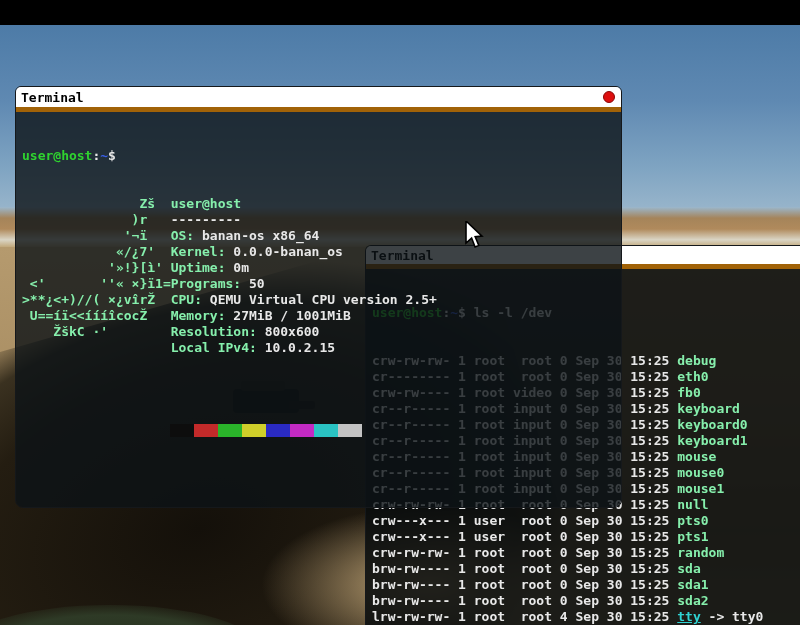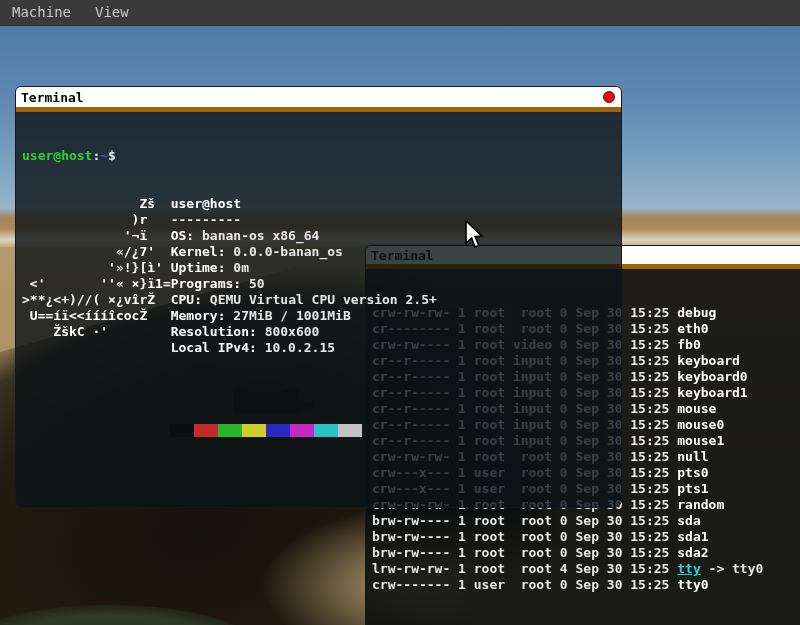--- a/index.html
+++ b/index.html
@@ -46,21 +46,21 @@
   .tl{height:16px;white-space:pre;}
 
   #front-window{left:15px;top:86px;width:605px;height:420px;z-index:20;}
   #front-window .termbody{height:395px;background:rgba(13,19,23,0.80);}
   #back-window{left:365px;top:245px;width:435px;height:380px;z-index:10;
                border-radius:6px 0 0 0;border-right:none;border-bottom:none;}
   #back-window .titlebar{height:18px;}
   #back-window .termbody{height:357px;background:rgba(9,12,14,0.88);}
 
   .t-green{color:#2fd32f;}
-  .t-yellow{color:#ffffff;}
+  .t-yellow{color:#86efac;}
   .t-blue{color:#3a5fe8;}
   .t-cyan{color:#2fd3d3;text-decoration:underline;}
   .t-white{color:#e8e8e8;}
 
   
   .palette{margin-top:4px;}
   .prow{height:13px;padding-left:148px;display:flex;}
   .swatch{width:24px;height:13px;display:inline-block;opacity:0.92;}
 
   
@@ -74,30 +74,27 @@
   <div class="desktop">
     <div class="sky"></div>
     <div class="dunes"></div>
     <div class="ground"></div>
     <div class="rock-slope"></div>
     <div class="sand-bright"></div>
     <div class="pond"></div>
     <div class="truck"></div>
   </div>
 
-  <div class="menubar">
-    <div class="mitem">Machine</div>
-    <div class="mitem">View</div>
-  </div>
 
   <div class="window" id="back-window">
     <div class="titlebar">
       <span class="title">Terminal</span>
     </div>
     <div class="termbody">
+      <div class="tl"><span class="t-green">user@host</span><span class="t-white">:</span><span class="t-blue">~</span><span class="t-white">$ </span><span class="t-white">ls -l /dev</span></div>
       <div><div class="tl"><span class="t-white">crw-rw-rw- 1 root  root 0 Sep 30 15:25 </span><span class="t-yellow">debug</span><span class="t-white"></span></div><div class="tl"><span class="t-white">cr-------- 1 root  root 0 Sep 30 15:25 </span><span class="t-yellow">eth0</span><span class="t-white"></span></div><div class="tl"><span class="t-white">crw-rw---- 1 root video 0 Sep 30 15:25 </span><span class="t-yellow">fb0</span><span class="t-white"></span></div><div class="tl"><span class="t-white">cr--r----- 1 root input 0 Sep 30 15:25 </span><span class="t-yellow">keyboard</span><span class="t-white"></span></div><div class="tl"><span class="t-white">cr--r----- 1 root input 0 Sep 30 15:25 </span><span class="t-yellow">keyboard0</span><span class="t-white"></span></div><div class="tl"><span class="t-white">cr--r----- 1 root input 0 Sep 30 15:25 </span><span class="t-yellow">keyboard1</span><span class="t-white"></span></div><div class="tl"><span class="t-white">cr--r----- 1 root input 0 Sep 30 15:25 </span><span class="t-yellow">mouse</span><span class="t-white"></span></div><div class="tl"><span class="t-white">cr--r----- 1 root input 0 Sep 30 15:25 </span><span class="t-yellow">mouse0</span><span class="t-white"></span></div><div class="tl"><span class="t-white">cr--r----- 1 root input 0 Sep 30 15:25 </span><span class="t-yellow">mouse1</span><span class="t-white"></span></div><div class="tl"><span class="t-white">crw-rw-rw- 1 root  root 0 Sep 30 15:25 </span><span class="t-yellow">null</span><span class="t-white"></span></div><div class="tl"><span class="t-white">crw---x--- 1 user  root 0 Sep 30 15:25 </span><span class="t-yellow">pts0</span><span class="t-white"></span></div><div class="tl"><span class="t-white">crw---x--- 1 user  root 0 Sep 30 15:25 </span><span class="t-yellow">pts1</span><span class="t-white"></span></div><div class="tl"><span class="t-white">crw-rw-rw- 1 root  root 0 Sep 30 15:25 </span><span class="t-yellow">random</span><span class="t-white"></span></div><div class="tl"><span class="t-white">brw-rw---- 1 root  root 0 Sep 30 15:25 </span><span class="t-yellow">sda</span><span class="t-white"></span></div><div class="tl"><span class="t-white">brw-rw---- 1 root  root 0 Sep 30 15:25 </span><span class="t-yellow">sda1</span><span class="t-white"></span></div><div class="tl"><span class="t-white">brw-rw---- 1 root  root 0 Sep 30 15:25 </span><span class="t-yellow">sda2</span><span class="t-white"></span></div><div class="tl"><span class="t-white">lrw-rw-rw- 1 root  root 4 Sep 30 15:25 </span><span class="t-cyan">tty</span><span class="t-white"> -&gt; tty0</span></div><div class="tl"><span class="t-white">crw------- 1 user  root 0 Sep 30 15:25 </span><span class="t-yellow">tty0</span><span class="t-white"></span></div></div>
       
     </div>
   </div>
 
   <div class="window" id="front-window">
     <div class="titlebar">
       <span class="title">Terminal</span>
       <span class="closebtn"></span>
     </div>

